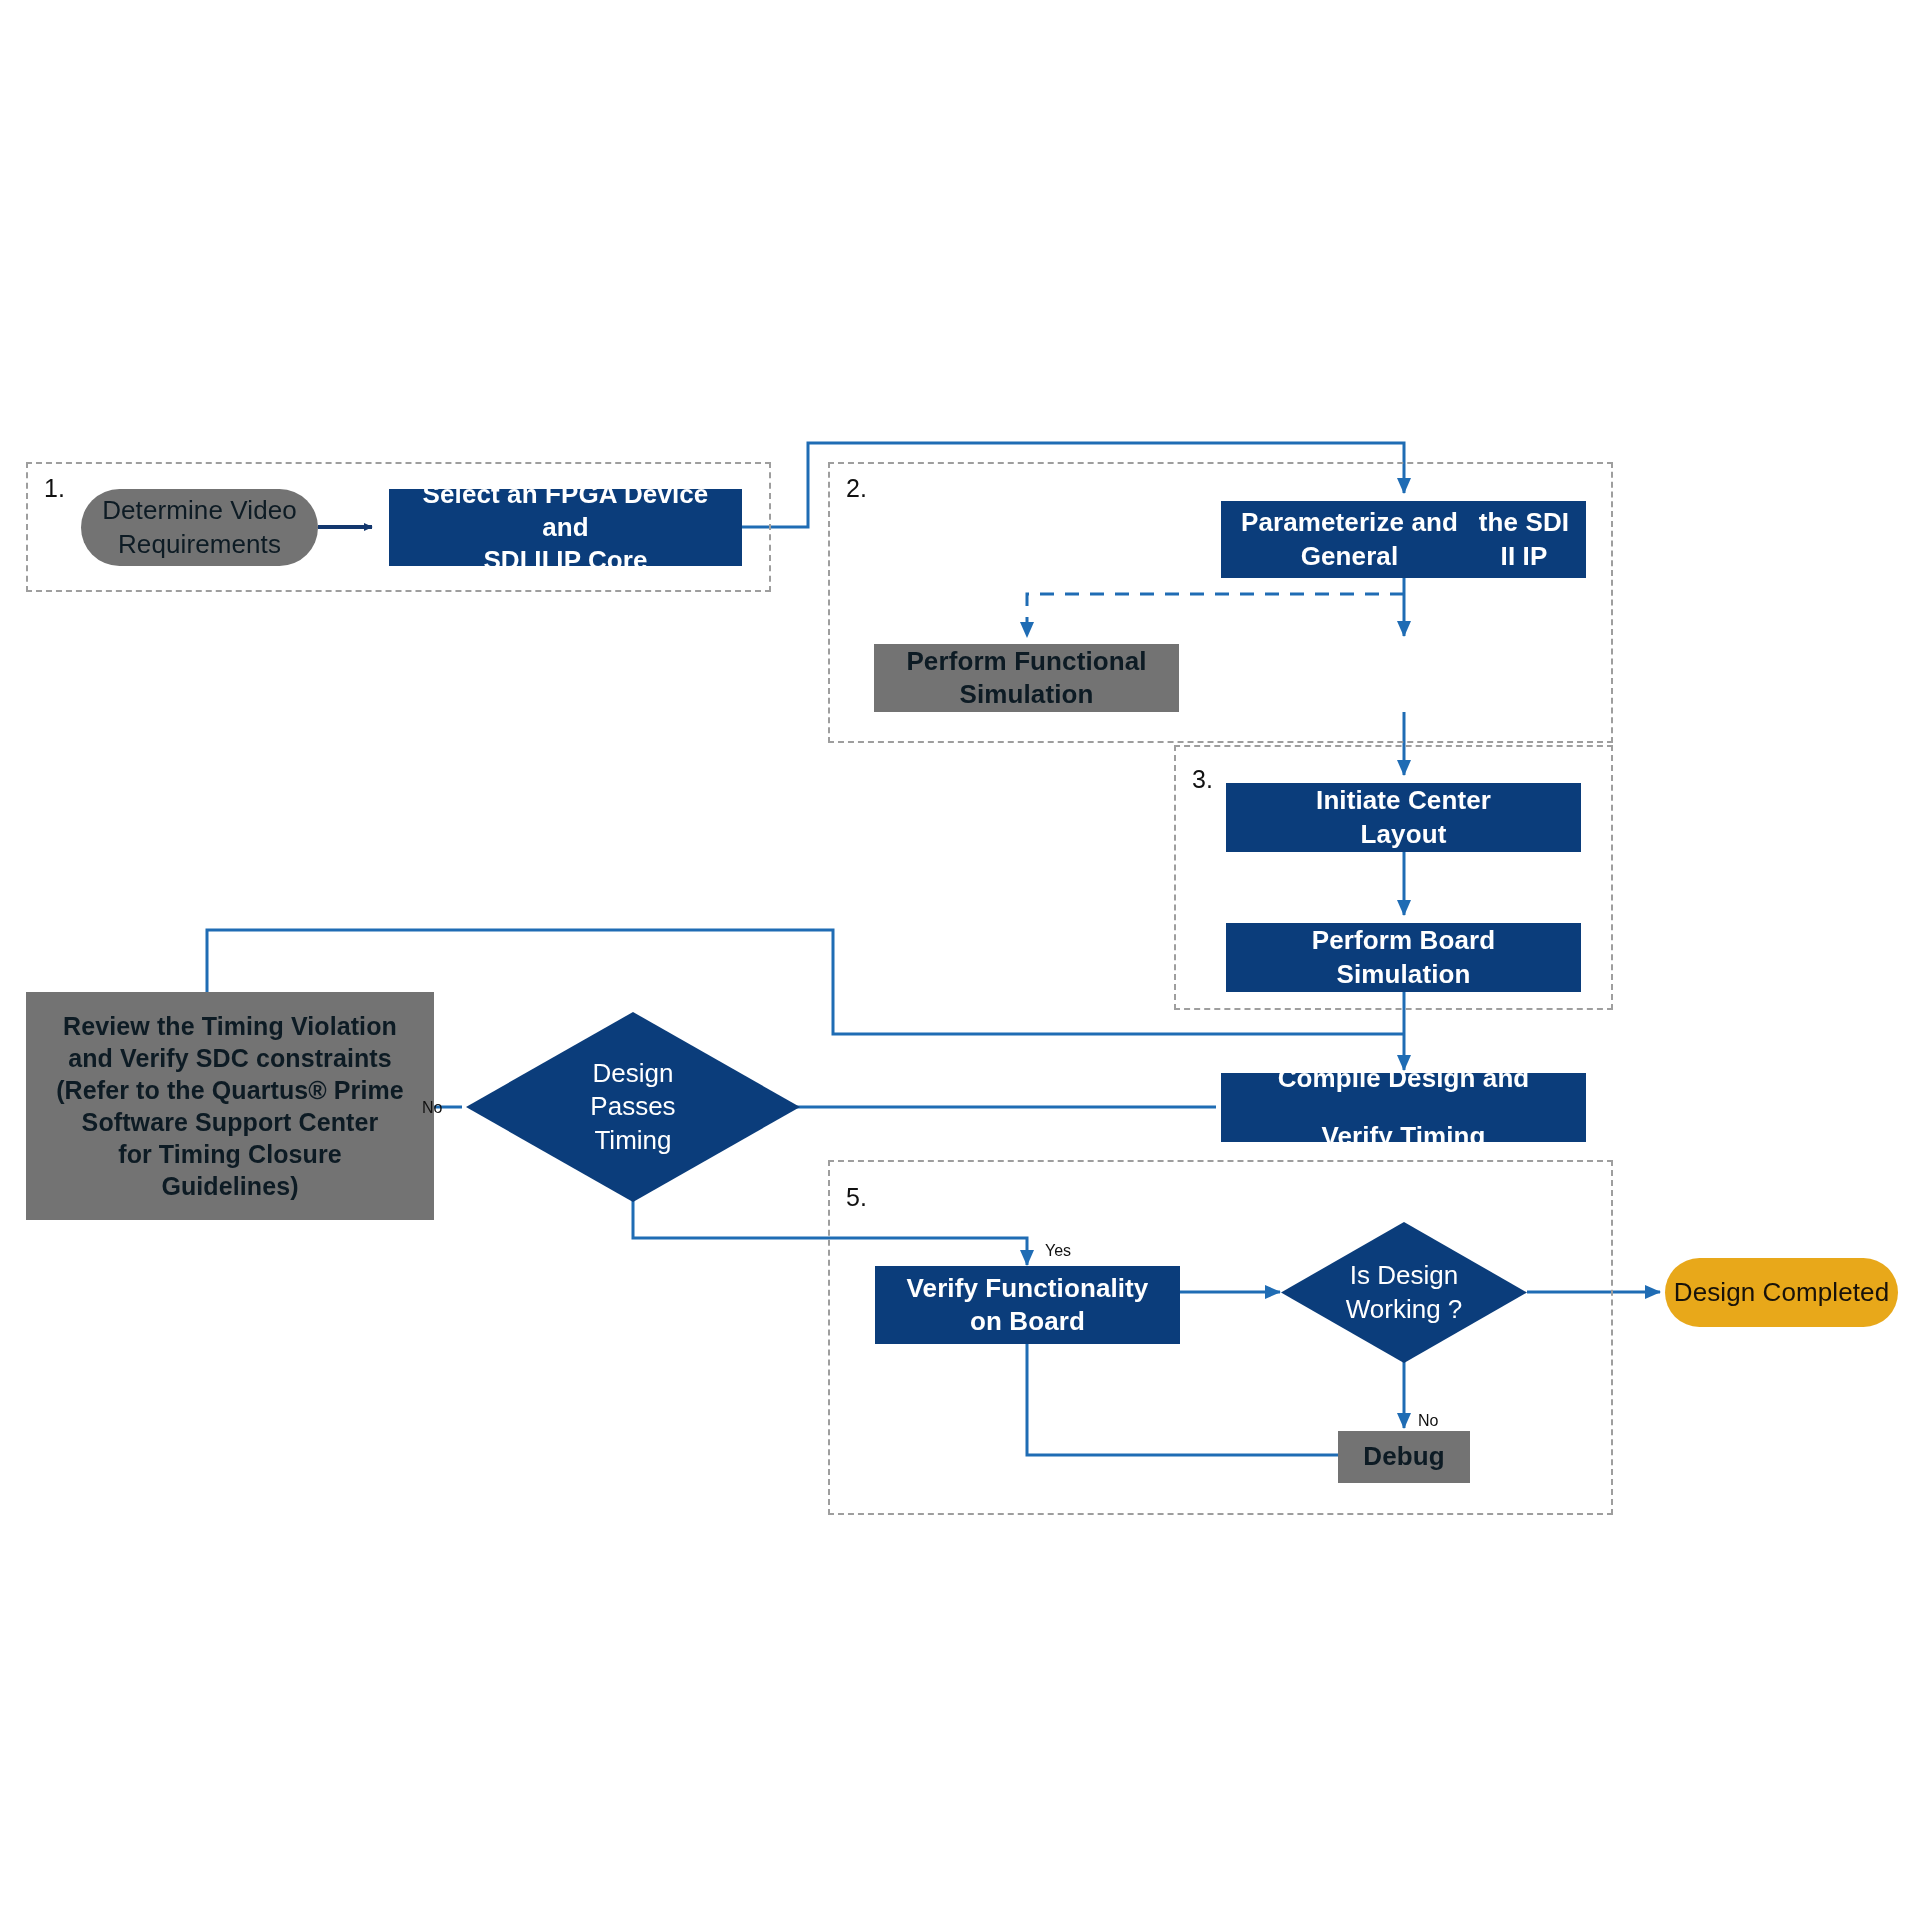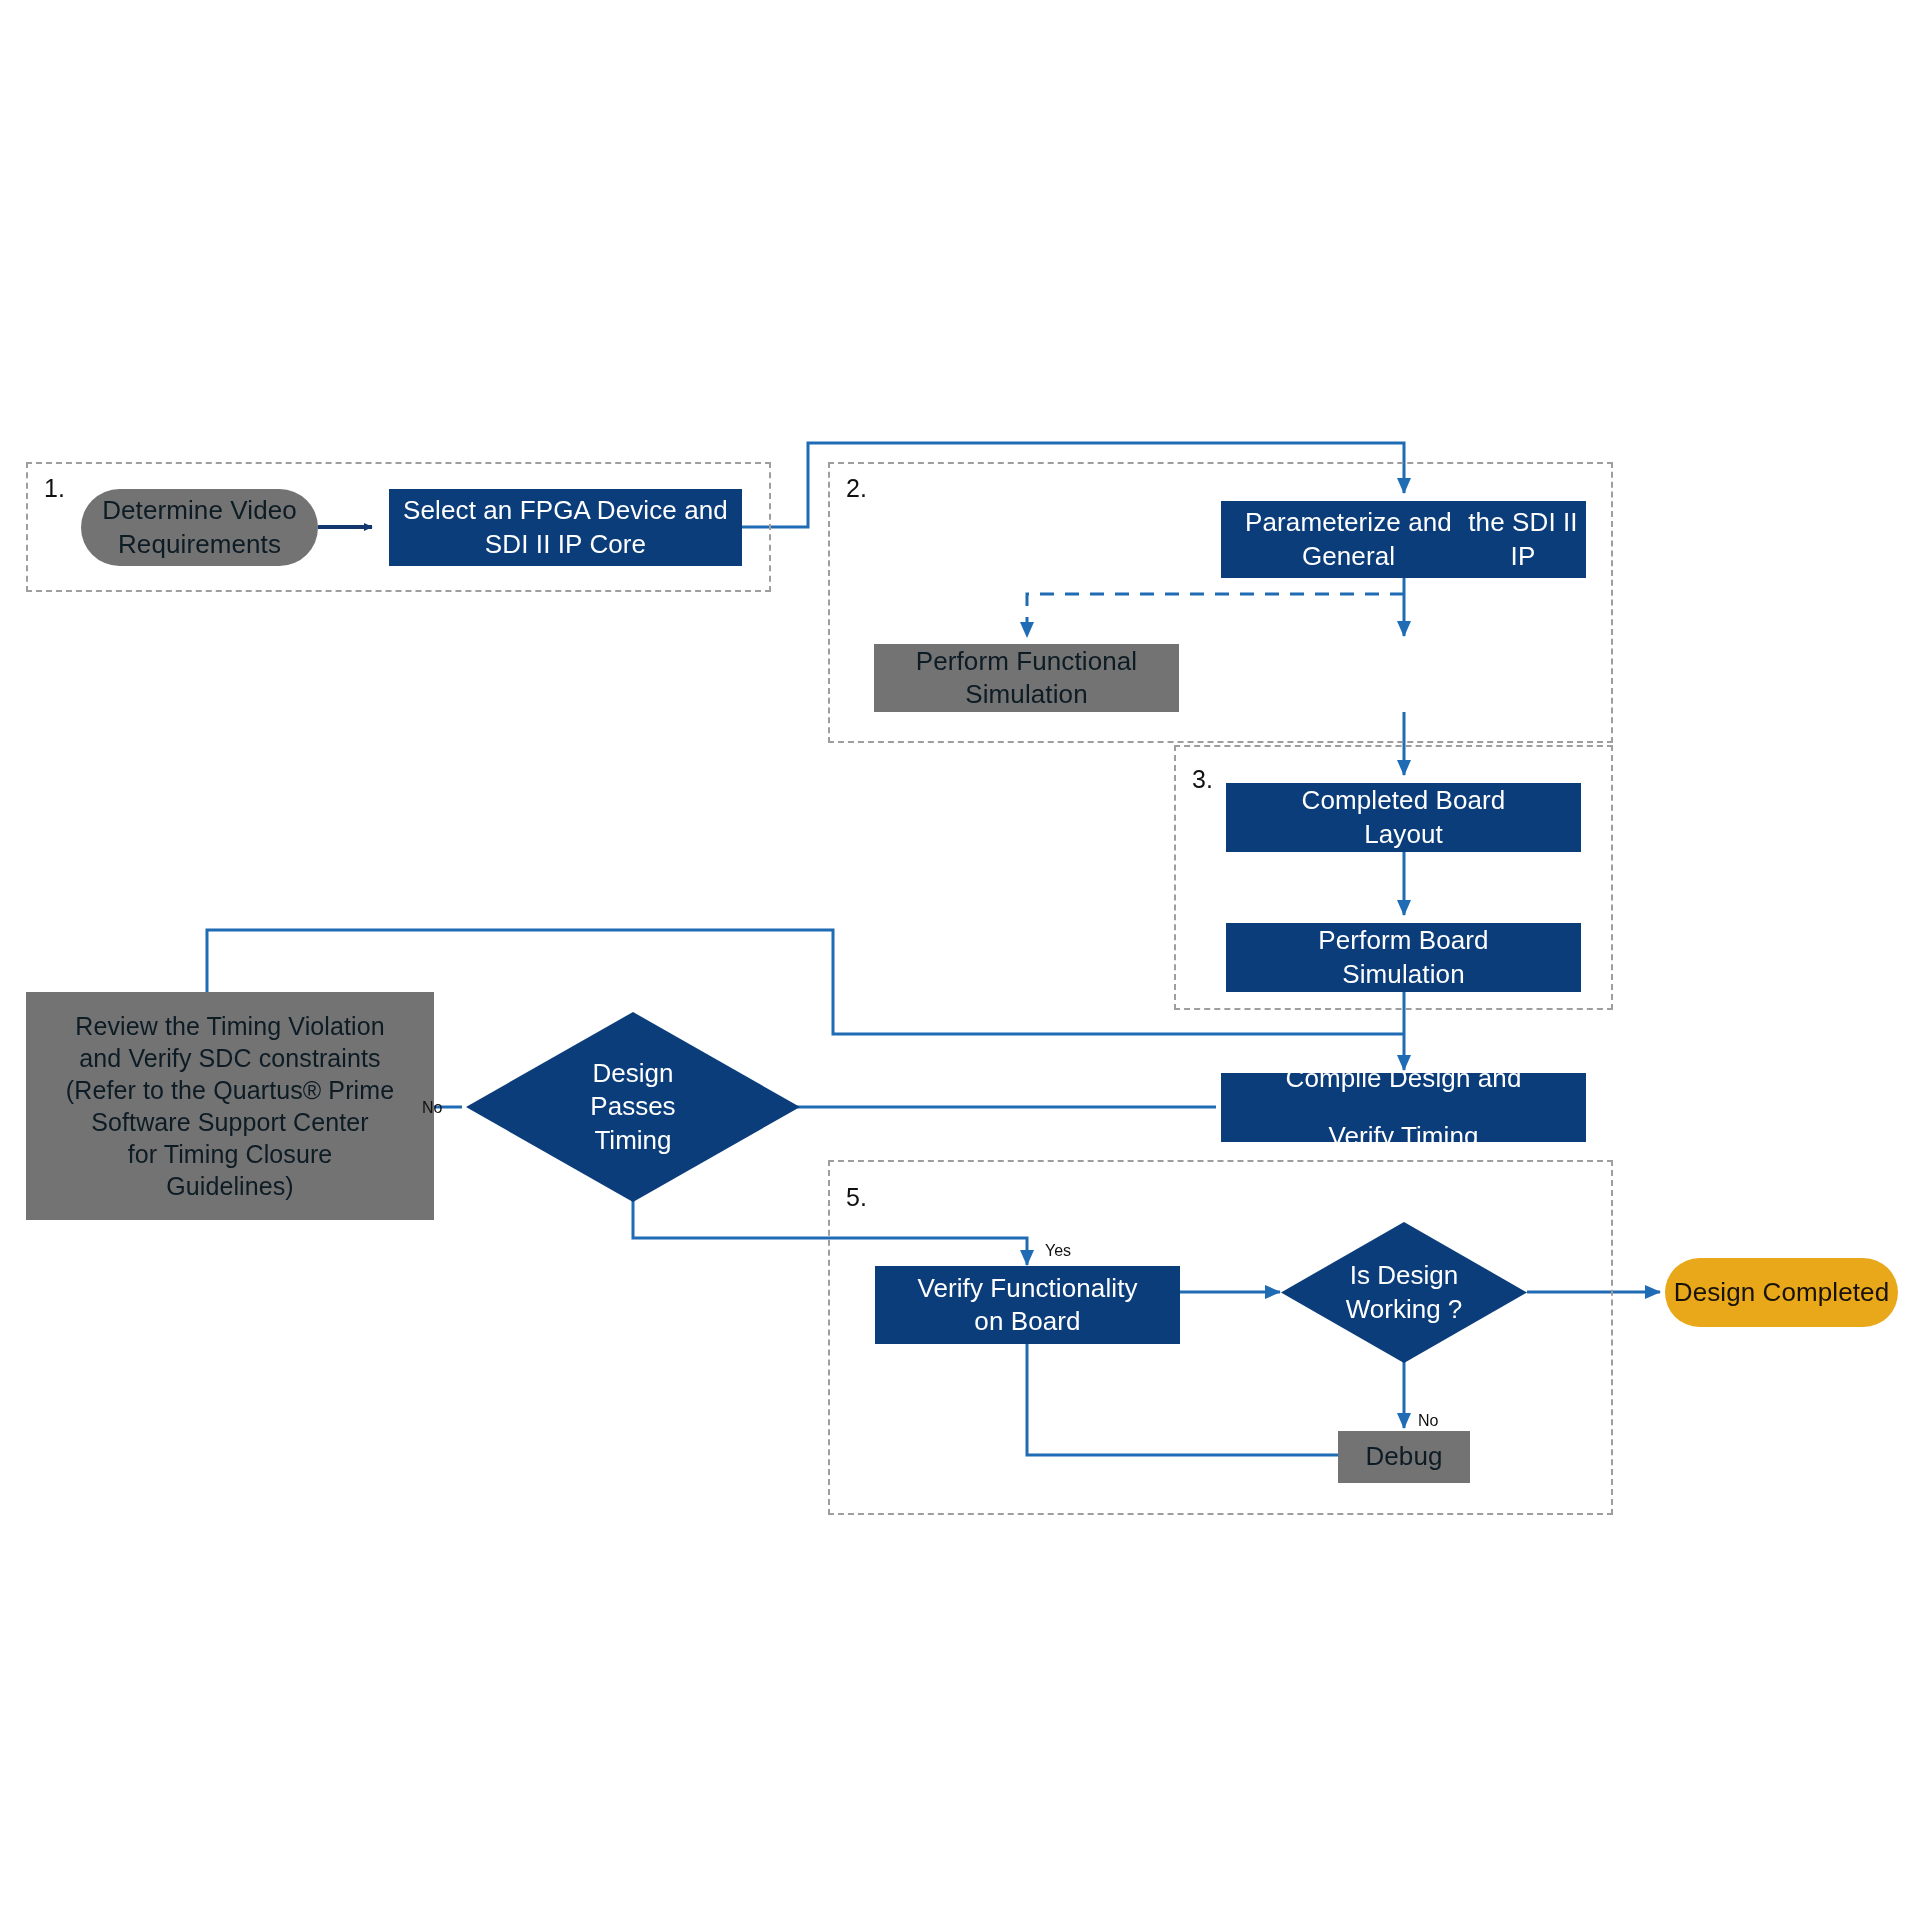--- a/index.html
+++ b/index.html
@@ -33,21 +33,21 @@
     justify-content:center;
     text-align:center;
     line-height:1.28;
     letter-spacing:0.1px;
     padding:4px 8px;
   }
   .navy{background:#0b3d7b;color:#ffffff;}
   .cyan{background:#737373;color:#0d1b24;}
   .amber{background:#e8a81a;color:#18120a;}
   .pill{border-radius:999px;}
-  .rect{border-radius:0;}
+  .rect{border-radius:0;font-weight:bold;}
 
   .f26{font-size:26px;}
   .f25{font-size:25px;}
 
   
   .diamond{
     position:absolute;
     display:flex;align-items:center;justify-content:center;
     text-align:center;
     color:#ffffff;
@@ -147,21 +147,21 @@
     <span>the SDI II IP</span>
   </div>
 
   <div class="node cyan rect f26" style="left:874px;top:644px;width:305px;height:68px;flex-direction:column;">
     <span>Perform Functional</span>
     <span>Simulation</span>
   </div>
 
 
   <div class="node navy rect f26" style="left:1226px;top:783px;width:355px;height:69px;flex-direction:column;">
-    <span>Completed Board</span>
+    <span>Initiate Center</span>
     <span>Layout</span>
   </div>
 
   <div class="node navy rect f26" style="left:1226px;top:923px;width:355px;height:69px;flex-direction:column;">
     <span>Perform Board</span>
     <span>Simulation</span>
   </div>
 
   <div class="node navy rect f26" style="left:1221px;top:1073px;width:365px;height:69px;flex-direction:column;gap:24px;">
     <span>Compile Design and</span>

